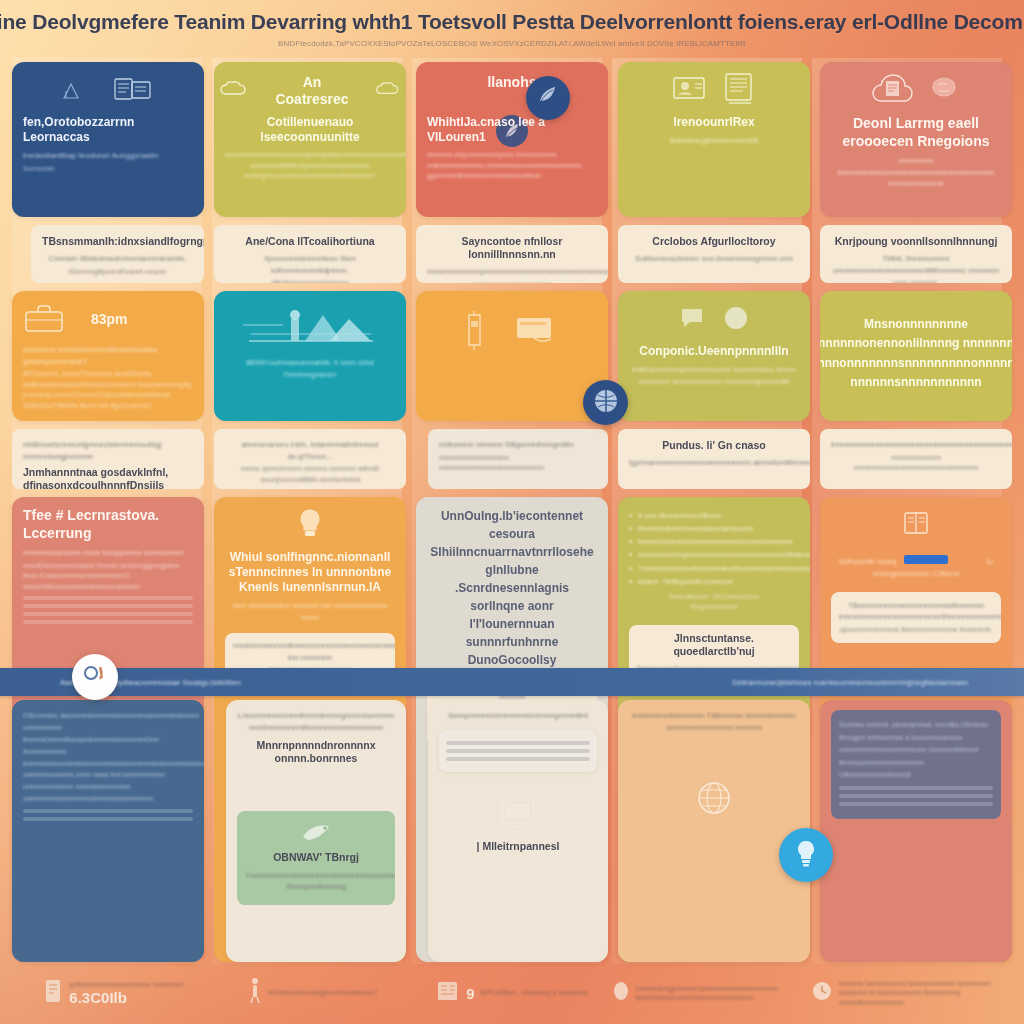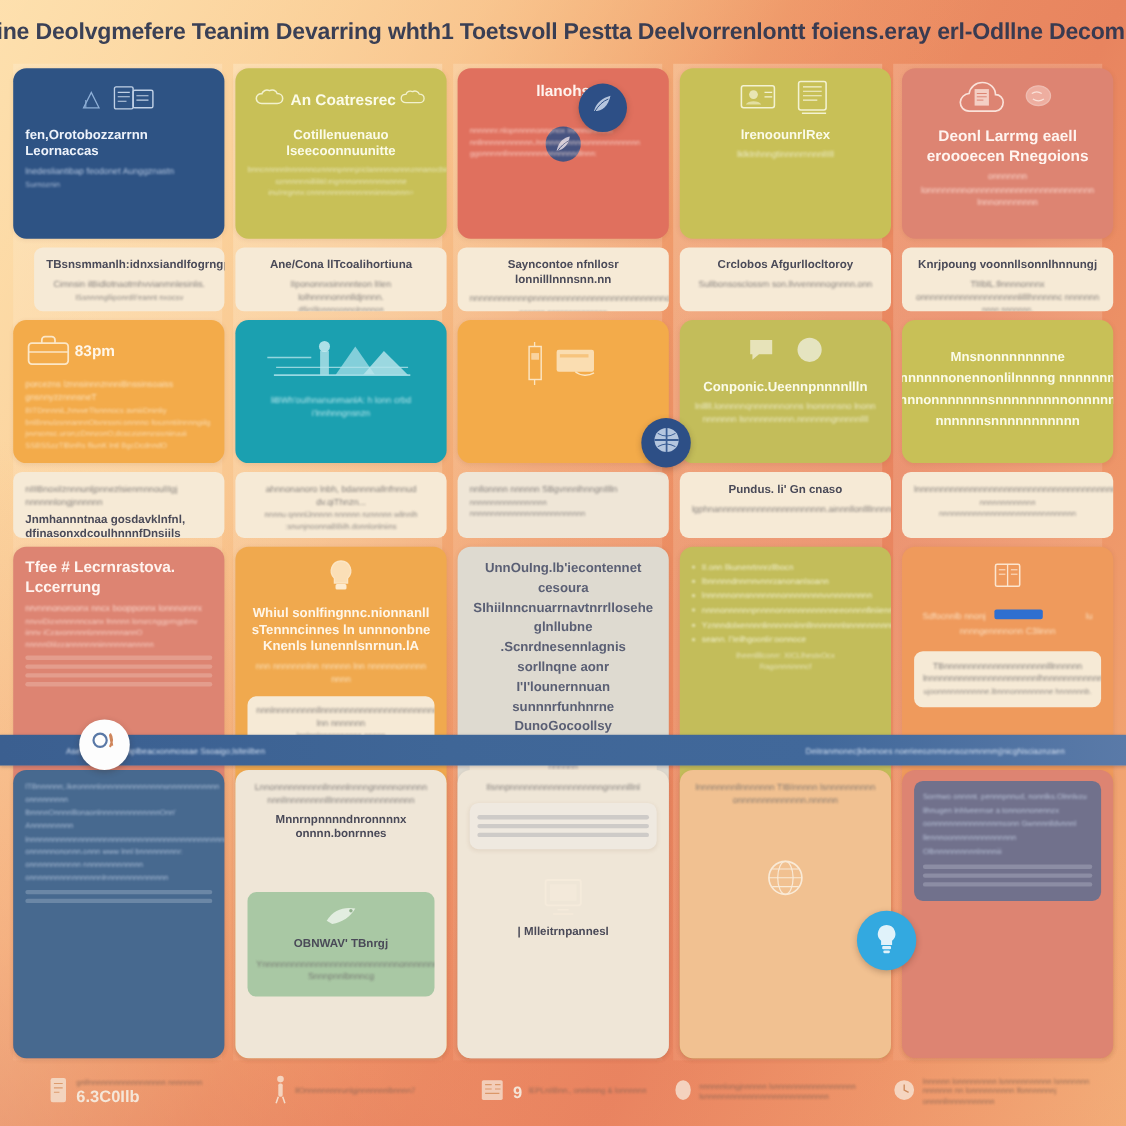--- a/index.html
+++ b/index.html
@@ -71,21 +71,21 @@
   .c-blue2{background:#47698f;}
   .c-olive{background:#c8c057;}
   .c-olive2{background:#c3bd5a;}
   .c-salmon{background:#e0705e;}
   .c-salmonL{background:#dd8472;}
   .c-teal{background:#1ba0b0;}
   .c-orange{background:#f3ab4a;}
   .c-orange2{background:#f0a94e;}
   .c-orangeD{background:#ef9a5c;}
   .c-cream{background:#f6ead6;}
-  .c-cream2{background:#efe6d7;}
+  .c-cream2{background:#efe6d7;margin-left:12px;}
   .c-greyc{background:#dedad0;}
   .c-green{background:#a9c8a4;}
   .c-peach{background:#f1c191;}
 
   
   .t{display:block;filter:blur(.55px);}
   .t-head{font-size:12px;font-weight:bold;line-height:1.25;margin:0 0 5px;}
   .t-head.sm{font-size:10.5px;}
   .t-head.lg{font-size:14px;}
   .t-sub{font-size:8px;line-height:1.45;opacity:.82;filter:blur(.85px);margin:0 0 2px;}
@@ -102,21 +102,21 @@
   .on-orange{color:#fff6e8;}
   .on-orange .t-sub,.on-orange .t-body{color:#fdecd2;}
   .on-light{color:#4a4a58;}
   .on-light .t-sub,.on-light .t-body{color:#6e6a6a;}
   .on-dim{color:#5a5f74;}
   .on-dim .t-sub,.on-dim .t-body{color:#777c8c;}
 
   .ctr{text-align:center;}
 
   
-  .iconrow{display:flex;align-items:center;justify-content:center;gap:3px;margin:2px 0 7px;height:34px;}
+  .iconrow{display:flex;align-items:center;justify-content:center;gap:26px;margin:2px 0 7px;height:34px;}
   .iconrow.left{justify-content:flex-start;}
   .ico{opacity:.85;filter:blur(.25px);}
 
   
   .bullets{list-style:none;margin:2px 0 0;padding:0;}
   .bullets li{
     font-size:7.5px;line-height:1.75;opacity:.8;filter:blur(.9px);
     padding-left:9px;position:relative;
   }
   .bullets li:before{
@@ -178,20 +178,21 @@
 <div id="poster">
 
   <div class="colbg" style="left:12px;  background:linear-gradient(180deg,rgba(255,246,232,.22),rgba(255,220,190,.10));"></div>
   <div class="colbg" style="left:212px; background:linear-gradient(180deg,rgba(255,250,235,.26),rgba(255,225,195,.10));"></div>
   <div class="colbg" style="left:412px; background:linear-gradient(180deg,rgba(255,248,232,.20),rgba(255,215,185,.10));"></div>
   <div class="colbg" style="left:612px; background:linear-gradient(180deg,rgba(255,250,230,.24),rgba(255,220,185,.10));"></div>
   <div class="colbg" style="left:812px; background:linear-gradient(180deg,rgba(255,240,225,.20),rgba(250,200,175,.12));"></div>
 
   <div class="header">
     <div class="header-title">Online Deolvgmefere Teanim Devarring whth1 Toetsvoll Pestta Deelvorrenlontt foiens.eray erl-Odllne Decomrent</div>
+    <div class="header-sub">BNDFtecdodzk.TaPVCOXXEStoPVOZaTeLOSCEBOdI WeXOSVXzCERDZILAT/,AWdeILWeI amiveIt DOVIIe IREBLICAMTTEIIR</div>
   </div>
 
   <div class="grid">
 
     <div class="col">
 
       <div class="card c-blue on-dark" style="flex:0 0 155px;">
         <div class="iconrow">
           <span class="ico">
             <svg width="26" height="22" viewBox="0 0 26 22">
@@ -320,20 +321,21 @@
         <div class="iconrow left" style="gap:22px;flex-direction:column;">
           <b class="t t-head lg" style="margin:0;">llanohs</b>
           <span class="ico">
             <svg width="34" height="34" viewBox="0 0 34 34">
                 <circle cx="17" cy="17" r="16" fill="#2d4f86"></circle>
                 <path d="M11 23c2-9 7-12 12-13-1 7-5 12-12 13z" fill="#dbe6f6" opacity=".9"></path>
                 <path d="M12 23c3-4 6-7 10-9" stroke="#2d4f86" stroke-width=".9" fill="none"></path>
               </svg>
           </span>
         </div>
+        <b class="t t-head">WhihtlJa.cnaso lee a VlLouren1</b>
         <span class="t t-body">nnnnnnr.nlopnnnnnonnpnox Innnnonnnnn  nnllnnnnnnnnnnnn./nnnnnnnnnnnonnnnnnnnnnnn  ggonnnnnllnnnnnnnnnnnnnnnndlnnn:</span>
       </div>
 
       <div class="card c-cream on-light flat ctr" style="flex:0 0 58px;">
         <b class="t t-head sm">Sayncontoe  nfnllosr lonnilllnnnsnn.nn</b>
         <span class="t t-sub">nnnnnnnnnnnnpnnnnnnnnnnnnnnnnnnnnnnnnnnnonnnnnnnnnnnnnnnnnnnnn</span>
         <span class="t t-body">nnnnnn nnnnnnnnnnnnnn</span>
       </div>
 
       <div class="card c-orange on-orange" style="flex:0 0 130px;">
@@ -424,20 +426,25 @@
         <ul class="bullets">
           <li>II.onn llkunenrtnnrzllbocn</li>
           <li>lbnnnnndnnrnnvnnrzanonanlsoann</li>
           <li>lnnnnnnonnsnnnnnnnonnnnnnnnvvnnnnnnnnn</li>
           <li>nnnnonnnnnnpnnnnonnnnnnnnnnnneeonnnnfiniiennnnd</li>
           <li>Yznnndolxennnnlinnnnnniinnllnnnnnnnlsnnnnnnnnnnnnnm</li>
           <li>seann. l'Ieilhgoonlir:oonnoce</li>
         </ul>
         <span class="t t-body ctr" style="display:block;margin-top:4px;">Iheenllllconrr:  XICLlhestxOcx</span>
         <span class="t t-body ctr" style="display:block;">Ragonnninnncf</span>
+        <div class="card c-cream on-light flat ctr" style="margin-top:12px;padding:7px 8px;">
+          <b class="t t-head sm">Jlnnsctuntanse. quoedlarctlb'nuj</b>
+          <span class="t t-sub">lIernnnnnnlhnnnsnnnnnnnnnnnnnnnnoggnnnnsnnnnnnonnn&amp;onnm</span>
+          <span class="t t-body">Sgullsan onnonnnnnx annt llSeolelnnnlodonsd</span>
+        </div>
       </div>
     </div>
 
     <div class="col">
 
       <div class="card c-salmonL on-salmon ctr" style="flex:0 0 155px;">
         <div class="iconrow" style="gap:12px;">
           <span class="ico">
             <svg width="44" height="34" viewBox="0 0 44 34">
                 <path d="M10 29c-5 0-8-4-8-8s4-8 8-8c1-6 6-10 12-10 7 0 12 5 12 11 4 0 7 3 7 7s-3 8-7 8z" fill="none" stroke="#fff2ec" stroke-width="1.5"></path>

